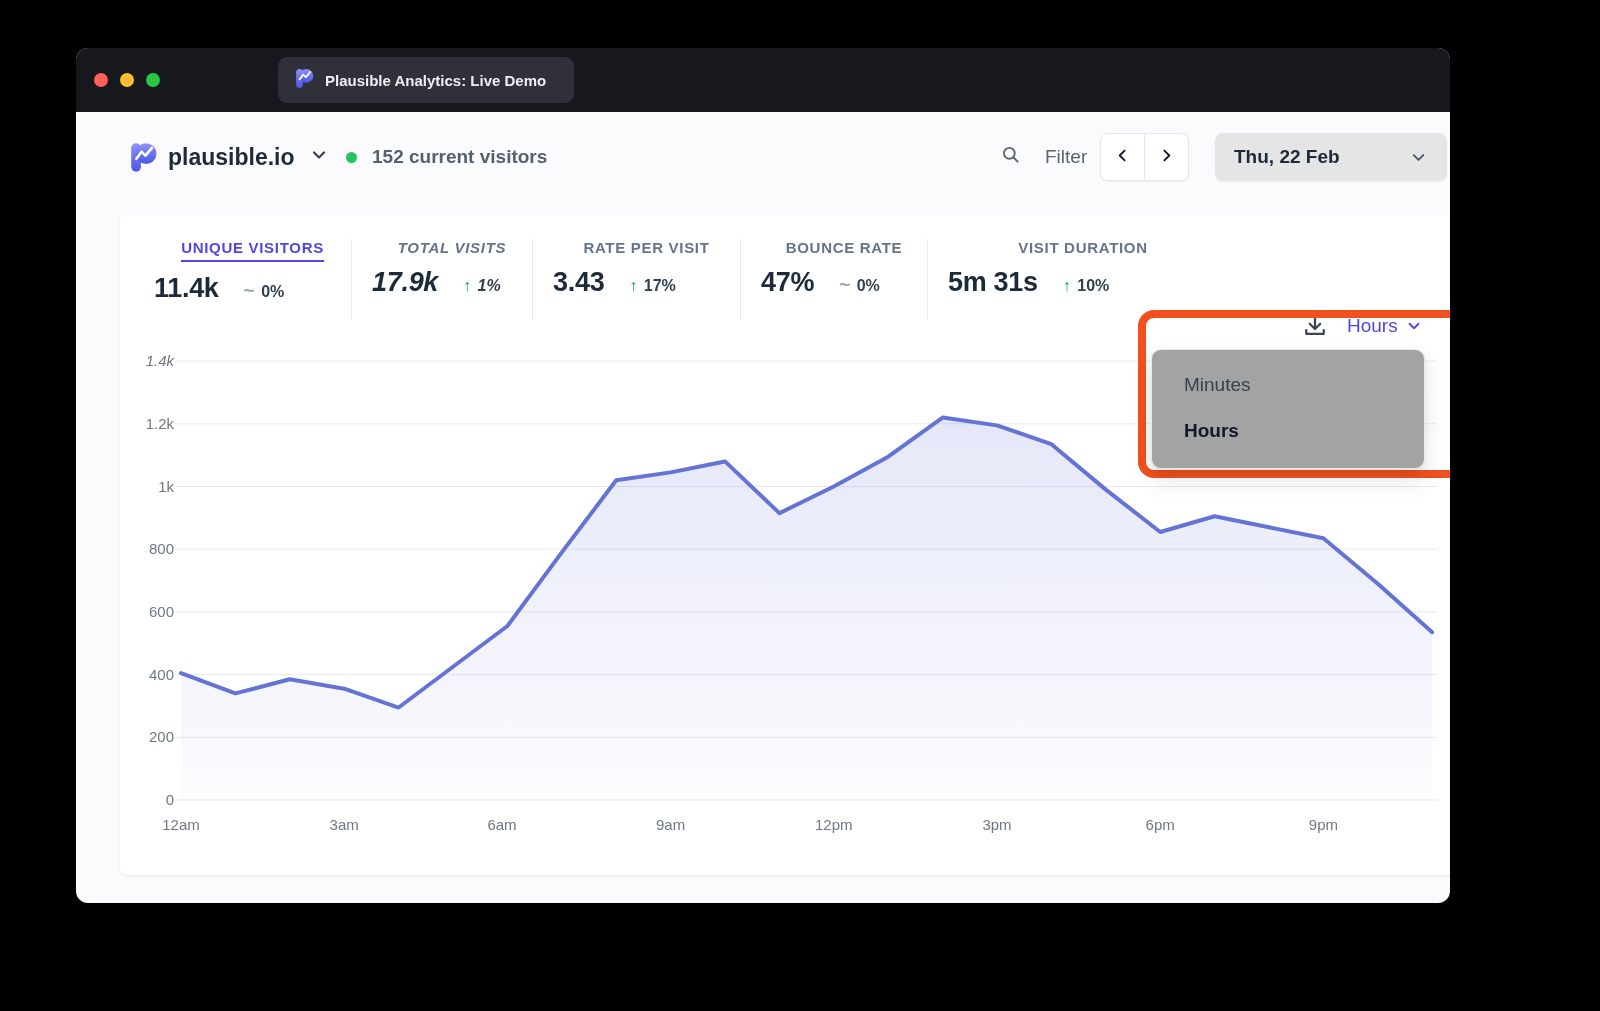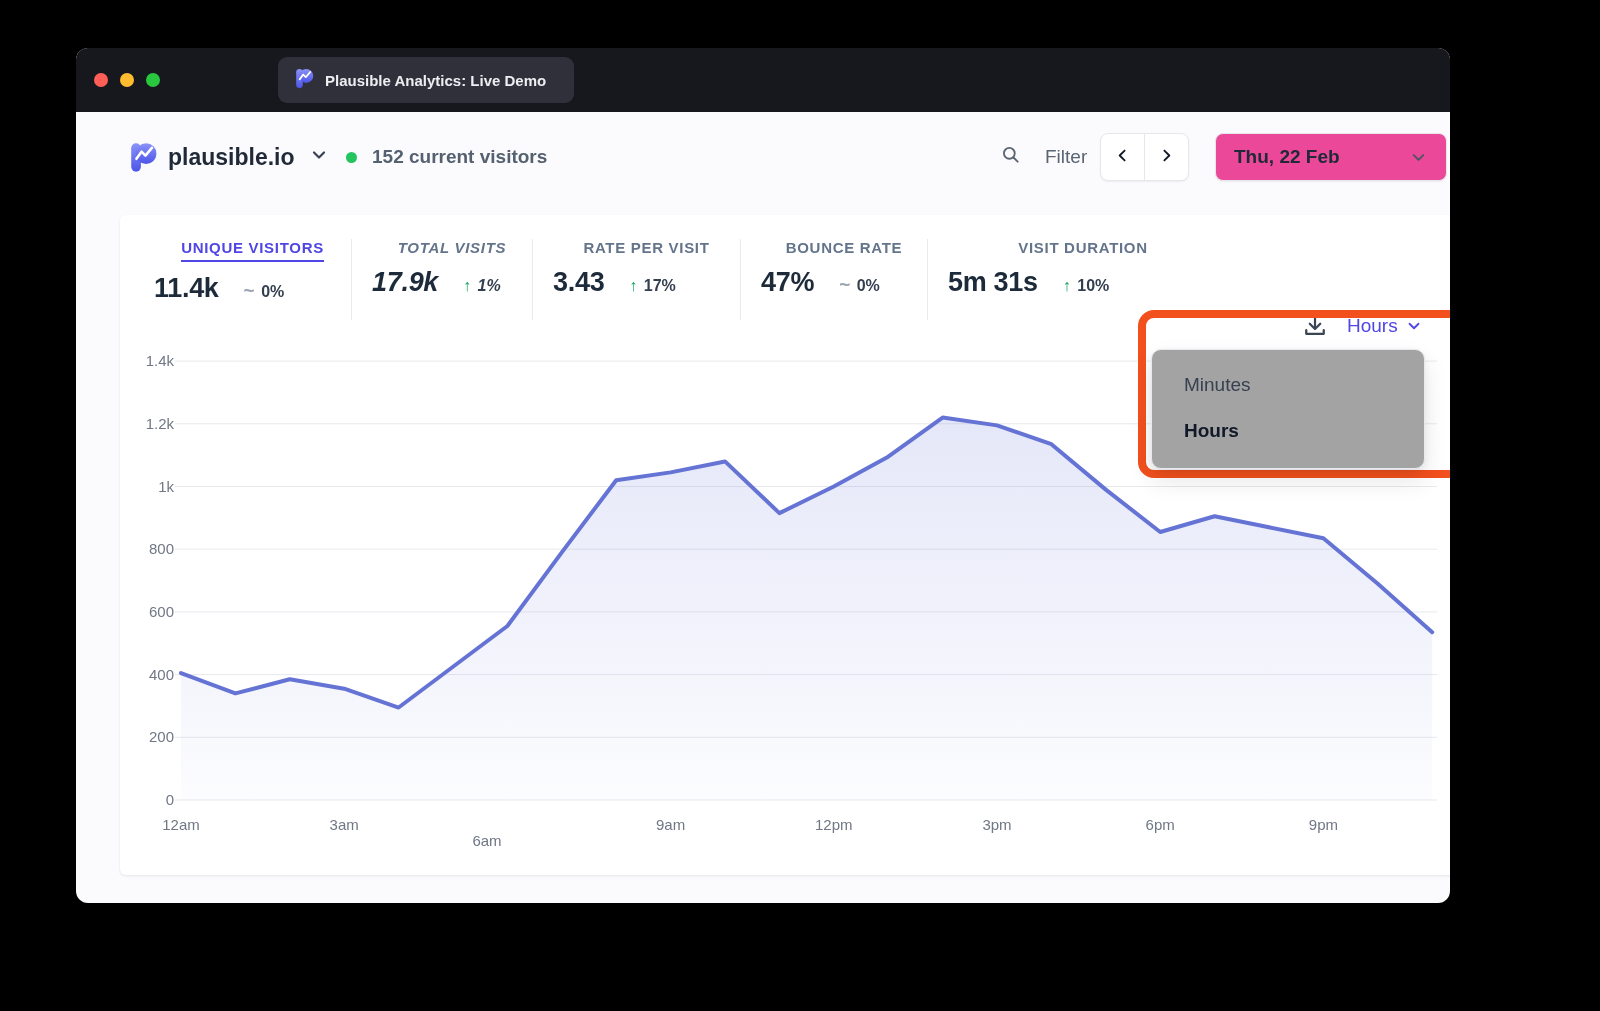--- a/index.html
+++ b/index.html
@@ -21,21 +21,21 @@
   .hdr-chev { margin-left:14px; }
   .live { position:absolute; left:270px; top:85px; height:48px; display:flex; align-items:center; gap:15px; }
   .live-dot { width:11px; height:11px; border-radius:50%; background:#22C55E; }
   .live-txt { font-size:19px; font-weight:700; color:#556070; }
   .filter { position:absolute; left:925px; top:85px; height:48px; display:flex; align-items:center; gap:24px; cursor:pointer; }
   .filter-txt { font-size:19px; font-weight:500; color:#5A6472; }
   .navgrp { position:absolute; left:1024px; top:85px; height:48px; width:89px; background:#fff;
     border:1px solid #E4E7EC; border-radius:8px; box-shadow:0 1px 2px rgba(16,24,40,.06); display:flex; }
   .navbtn { flex:1; display:flex; align-items:center; justify-content:center; cursor:pointer; }
   .navbtn:first-child { border-right:1px solid #E4E7EC; }
-  .datebox { position:absolute; left:1139px; top:85px; width:232px; height:48px; background:#ec4899;
+  .datebox { position:absolute; left:1139px; top:85px; width:232px; height:48px; background:#e5e5e5;
     border:1px solid #E4E7EC; border-radius:8px; box-shadow:0 1px 2px rgba(16,24,40,.06);
     display:flex; align-items:center; padding:0 18px; cursor:pointer; }
   .date-txt { font-size:19px; font-weight:700; color:#1F2937; }
   .datebox svg { margin-left:auto; }
   
   .card { position:absolute; left:44px; top:167px; width:1358px; height:660px; background:#fff;
     border-radius:6px; box-shadow:0 1px 3px rgba(0,0,0,.09); }
   
   .stats { position:absolute; left:0; top:0; width:100%; display:flex; padding:24px 0 0 34px;text-align:center; }
   .stat { padding:0 0 16px 20px; border-right:1px solid #E8EAEE; }
@@ -193,42 +193,42 @@
   </div>
 
   <div id="chart-layer">
       <div class="ylab" style="top: 742px;">0</div>
       <div class="ylab" style="top: 679.3px;">200</div>
       <div class="ylab" style="top: 616.6px;">400</div>
       <div class="ylab" style="top: 553.9px;">600</div>
       <div class="ylab" style="top: 491.2px;">800</div>
       <div class="ylab" style="top: 428.5px;">1k</div>
       <div class="ylab" style="top: 365.8px;">1.2k</div>
-      <div class="ylab" style="top: 303.1px;">1.4k</div>
+      <div class="ylab" style="top: 303.1px; font-style: italic;">1.4k</div>
       <svg width="1262" height="460" viewBox="0 0 1262 460" class="chart-svg">
         <defs>
           <linearGradient id="areaGrad" x1="0" y1="0" x2="0" y2="1">
             <stop offset="0" stop-color="#6474D8" stop-opacity="0.17"></stop>
             <stop offset="1" stop-color="#6474D8" stop-opacity="0.02"></stop>
           </linearGradient>
         </defs>
         <line x1="0" x2="1262" y1="452" y2="452" stroke="#E7E9ED" stroke-width="1"></line>
         <line x1="0" x2="1262" y1="389.3" y2="389.3" stroke="#E7E9ED" stroke-width="1"></line>
         <line x1="0" x2="1262" y1="326.6" y2="326.6" stroke="#E7E9ED" stroke-width="1"></line>
         <line x1="0" x2="1262" y1="263.9" y2="263.9" stroke="#E7E9ED" stroke-width="1"></line>
         <line x1="0" x2="1262" y1="201.2" y2="201.2" stroke="#E7E9ED" stroke-width="1"></line>
         <line x1="0" x2="1262" y1="138.5" y2="138.5" stroke="#E7E9ED" stroke-width="1"></line>
         <line x1="0" x2="1262" y1="75.80000000000001" y2="75.80000000000001" stroke="#E7E9ED" stroke-width="1"></line>
         <line x1="0" x2="1262" y1="13.100000000000023" y2="13.100000000000023" stroke="#E7E9ED" stroke-width="1"></line>
         <path d="M6,325.0325 L60.4,345.40999999999997 L114.8,331.3025 L169.2,340.7075 L223.6,359.5175 L278,318.7625 L332.4,278.0075 L386.8,204.335 L441.2,132.23000000000002 L495.59999999999997,124.39249999999998 L550,113.42000000000002 L604.4,165.14749999999998 L658.8,138.5 L713.1999999999999,108.71749999999997 L767.6,69.52999999999997 L822,77.3675 L876.4,96.17750000000001 L930.8,141.635 L985.1999999999999,183.95749999999998 L1039.6,168.28250000000003 L1094,179.255 L1148.3999999999999,190.22750000000002 L1202.8,235.685 L1257.2,284.27750000000003 L1257.2,452 L6,452 Z" fill="url(#areaGrad)"></path>
         <polyline points="6,325.0325 60.4,345.40999999999997 114.8,331.3025 169.2,340.7075 223.6,359.5175 278,318.7625 332.4,278.0075 386.8,204.335 441.2,132.23000000000002 495.59999999999997,124.39249999999998 550,113.42000000000002 604.4,165.14749999999998 658.8,138.5 713.1999999999999,108.71749999999997 767.6,69.52999999999997 822,77.3675 876.4,96.17750000000001 930.8,141.635 985.1999999999999,183.95749999999998 1039.6,168.28250000000003 1094,179.255 1148.3999999999999,190.22750000000002 1202.8,235.685 1257.2,284.27750000000003" fill="none" stroke="#6574D4" stroke-width="4" stroke-linejoin="round" stroke-linecap="round"></polyline>
       </svg>
       <div class="xlab" style="left: 70px;">12am</div>
       <div class="xlab" style="left: 233.2px;">3am</div>
-      <div class="xlab" style="left: 376px; margin-top: 16px;">6am</div>
+      <div class="xlab" style="left: 391px;">6am</div>
       <div class="xlab" style="left: 559.6px;">9am</div>
       <div class="xlab" style="left: 722.8px;">12pm</div>
       <div class="xlab" style="left: 886px;">3pm</div>
       <div class="xlab" style="left: 1049.2px;">6pm</div>
       <div class="xlab" style="left: 1212.4px;">9pm</div>
     </div>
 
   <div class="dl-btn">
     <svg width="28" height="28" viewBox="0 0 24 24" fill="none" stroke="#3A4454" stroke-width="1.9" stroke-linecap="round" stroke-linejoin="round">
       <line x1="12" y1="4" x2="12" y2="14"></line>

